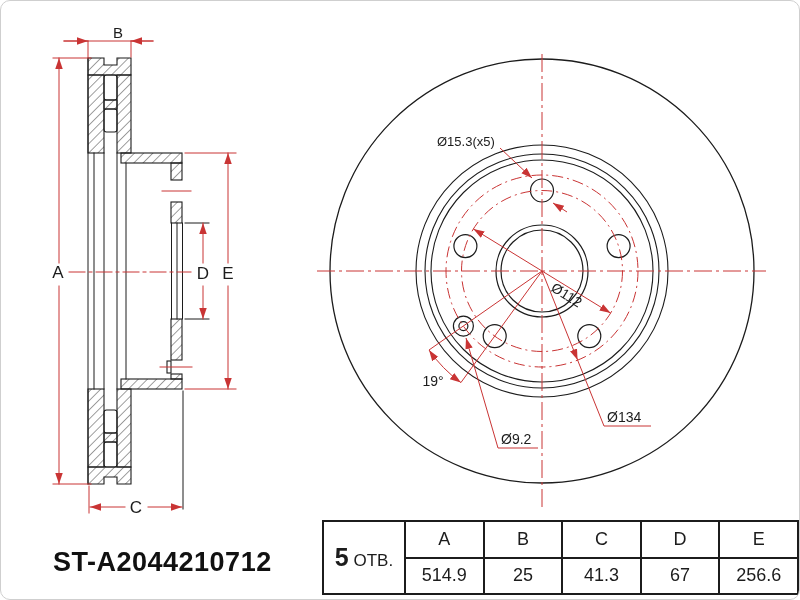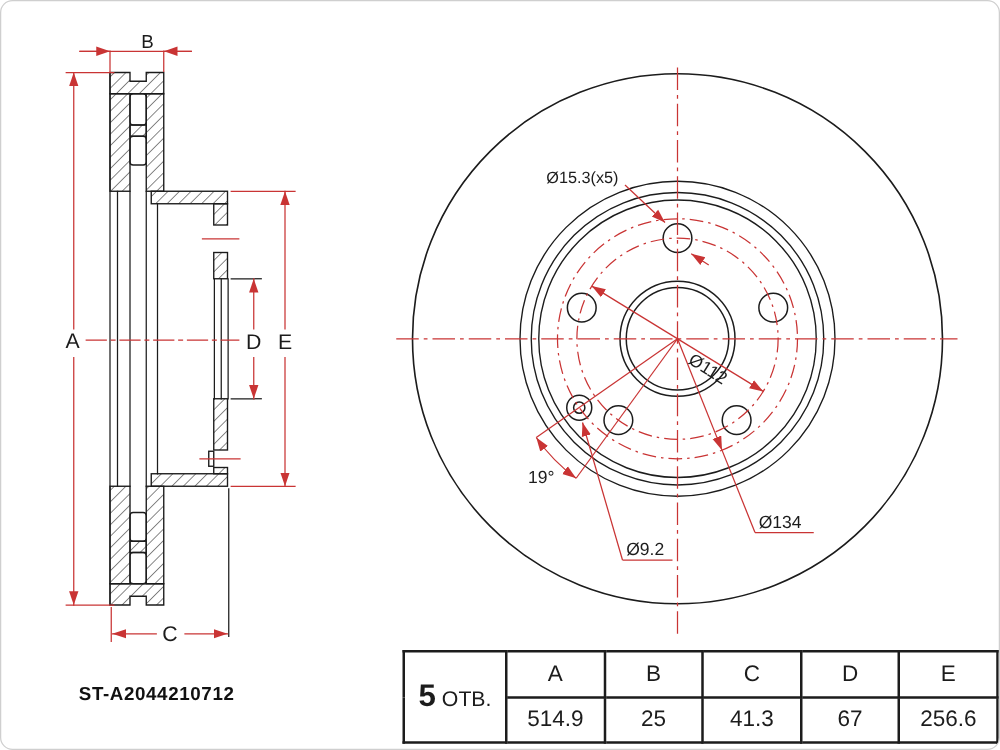--- a/index.html
+++ b/index.html
@@ -10,21 +10,21 @@
   .dimletter{font-size:17px;}
   .dimletter-sm{font-size:15px;}
   .anno{font-size:14px;}
   .anno-sm{font-size:13px;}
   
   .spec{position:absolute;left:321px;top:519px;width:477px;height:75px;border-collapse:collapse;table-layout:fixed;}
   .spec td{border:2px solid #1c1c1c;text-align:center;vertical-align:middle;padding:0;
            font-size:18px;color:#1c1c1c;}
   .spec .holes-cell{width:80px;font-size:17px;}
   .spec .holes-cell b{font-size:25px;font-weight:bold;}
-  .partno{position:absolute;left:62px;top:546px;font-size:15px;font-weight:bold;color:#111;letter-spacing:0.5px;}
+  .partno{position:absolute;left:52px;top:546px;font-size:27px;font-weight:bold;color:#111;letter-spacing:0.5px;}
 </style>
 </head>
 <body>
 
 <div class="canvas">
 
 <svg width="800" height="600" viewBox="0 0 800 600">
   <defs>
     <pattern id="hatch" patternUnits="userSpaceOnUse" width="6.5" height="6.5" patternTransform="rotate(-45)">
       <line x1="0" y1="0" x2="6.5" y2="0" stroke="#2b2b2b" stroke-width="0.9"></line>

